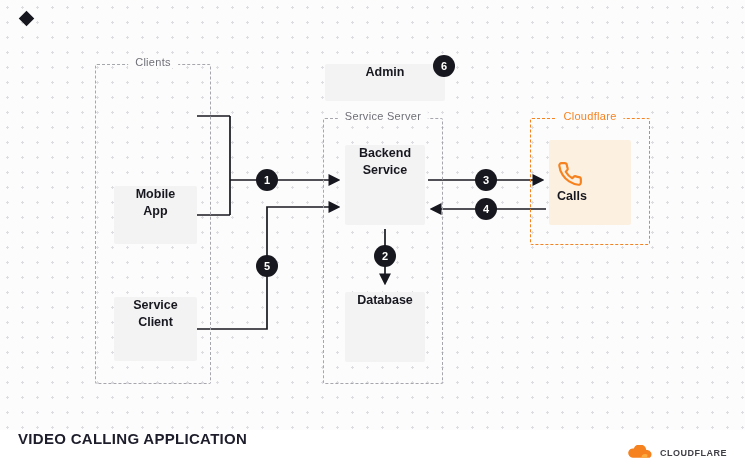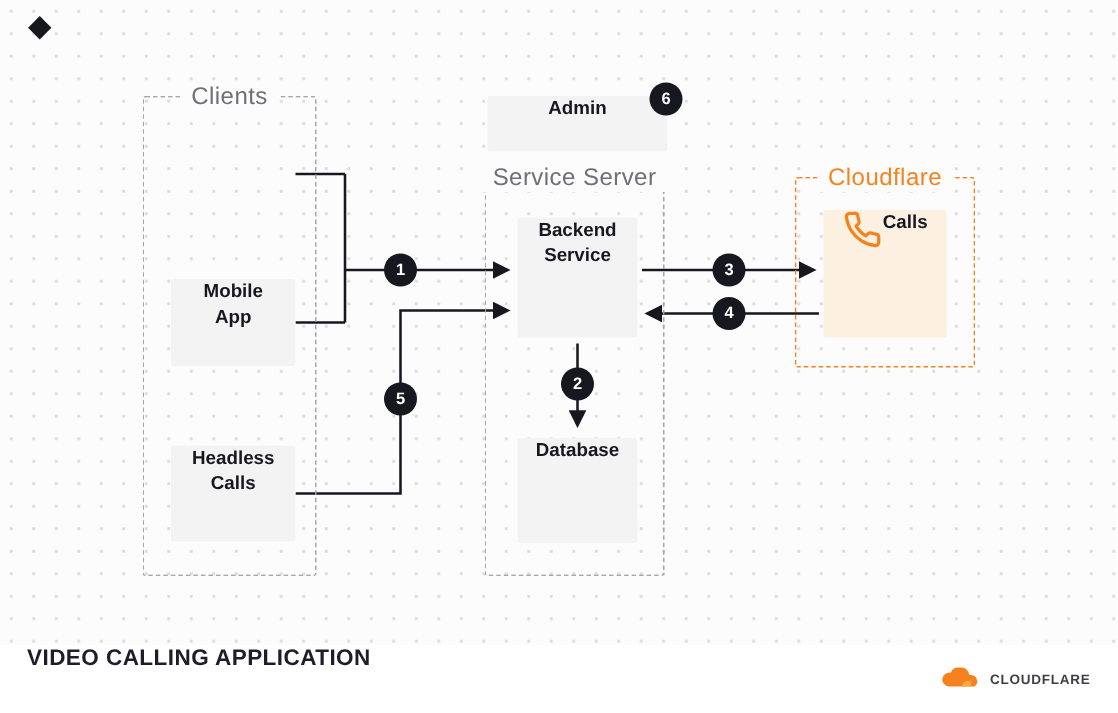--- a/index.html
+++ b/index.html
@@ -20,34 +20,34 @@
     background:#17171f; transform:rotate(45deg);
   }
 
   .wires { position:absolute; left:0; top:0; width:745px; height:430px; pointer-events:none; }
 
   .group {
     position:absolute; border:1.5px dashed #a6a6ad; border-radius:2px;
   }
   .group-label {
     position:absolute; top:-9px; left:50%; transform:translateX(-50%);
-    background:#fcfcfc; padding:0 7px; font-size:16px; font-weight:500;
+    background:#fcfcfc; padding:0 7px; font-size:11px; font-weight:500;
     color:#6f6f78; letter-spacing:.3px; white-space:nowrap;
   }
   .group.cf { border-color:#f6821f; }
   .group.cf .group-label { color:#f6821f; }
 
   .node {
     position:absolute; background:#f3f3f4; border-radius:2px;
     display:flex; align-items:flex-start; justify-content:center;
     text-align:center; font-weight:bold; font-size:12.5px; color:#17171f;
     line-height:1.35; padding:0 12px;
   }
   .node.calls {
-    background:#fcf0e1; flex-direction:row; gap:1px; padding:0 8px;
+    background:#fcf0e1; flex-direction:column; gap:1px; padding:0 8px;
   }
   .node.calls .phone-svg { display:block; }
 
   .badge {
     position:absolute; width:22px; height:22px; border-radius:50%;
     background:#17171f; color:#ffffff; font-size:11px; font-weight:bold;
     display:flex; align-items:center; justify-content:center;
   }
 
   .footer {
@@ -102,21 +102,21 @@
     <div class="group cf" style="left:530px; top:118px; width:120px; height:127px;">
       <span class="group-label">Cloudflare</span>
     </div>
 
 
     <div class="node" style="left:114px; top:186px; width:83px; height:58px;">
       <span>Mobile App</span>
     </div>
 
     <div class="node" style="left:114px; top:297px; width:83px; height:64px;">
-      <span>Headless Calls</span>
+      <span>Service Client</span>
     </div>
 
     <div class="node" style="left:325px; top:64px; width:120px; height:37px;">
       <span>Admin</span>
     </div>
 
     <div class="node" style="left:345px; top:145px; width:80px; height:80px;">
       <span>Backend Service</span>
     </div>
 

